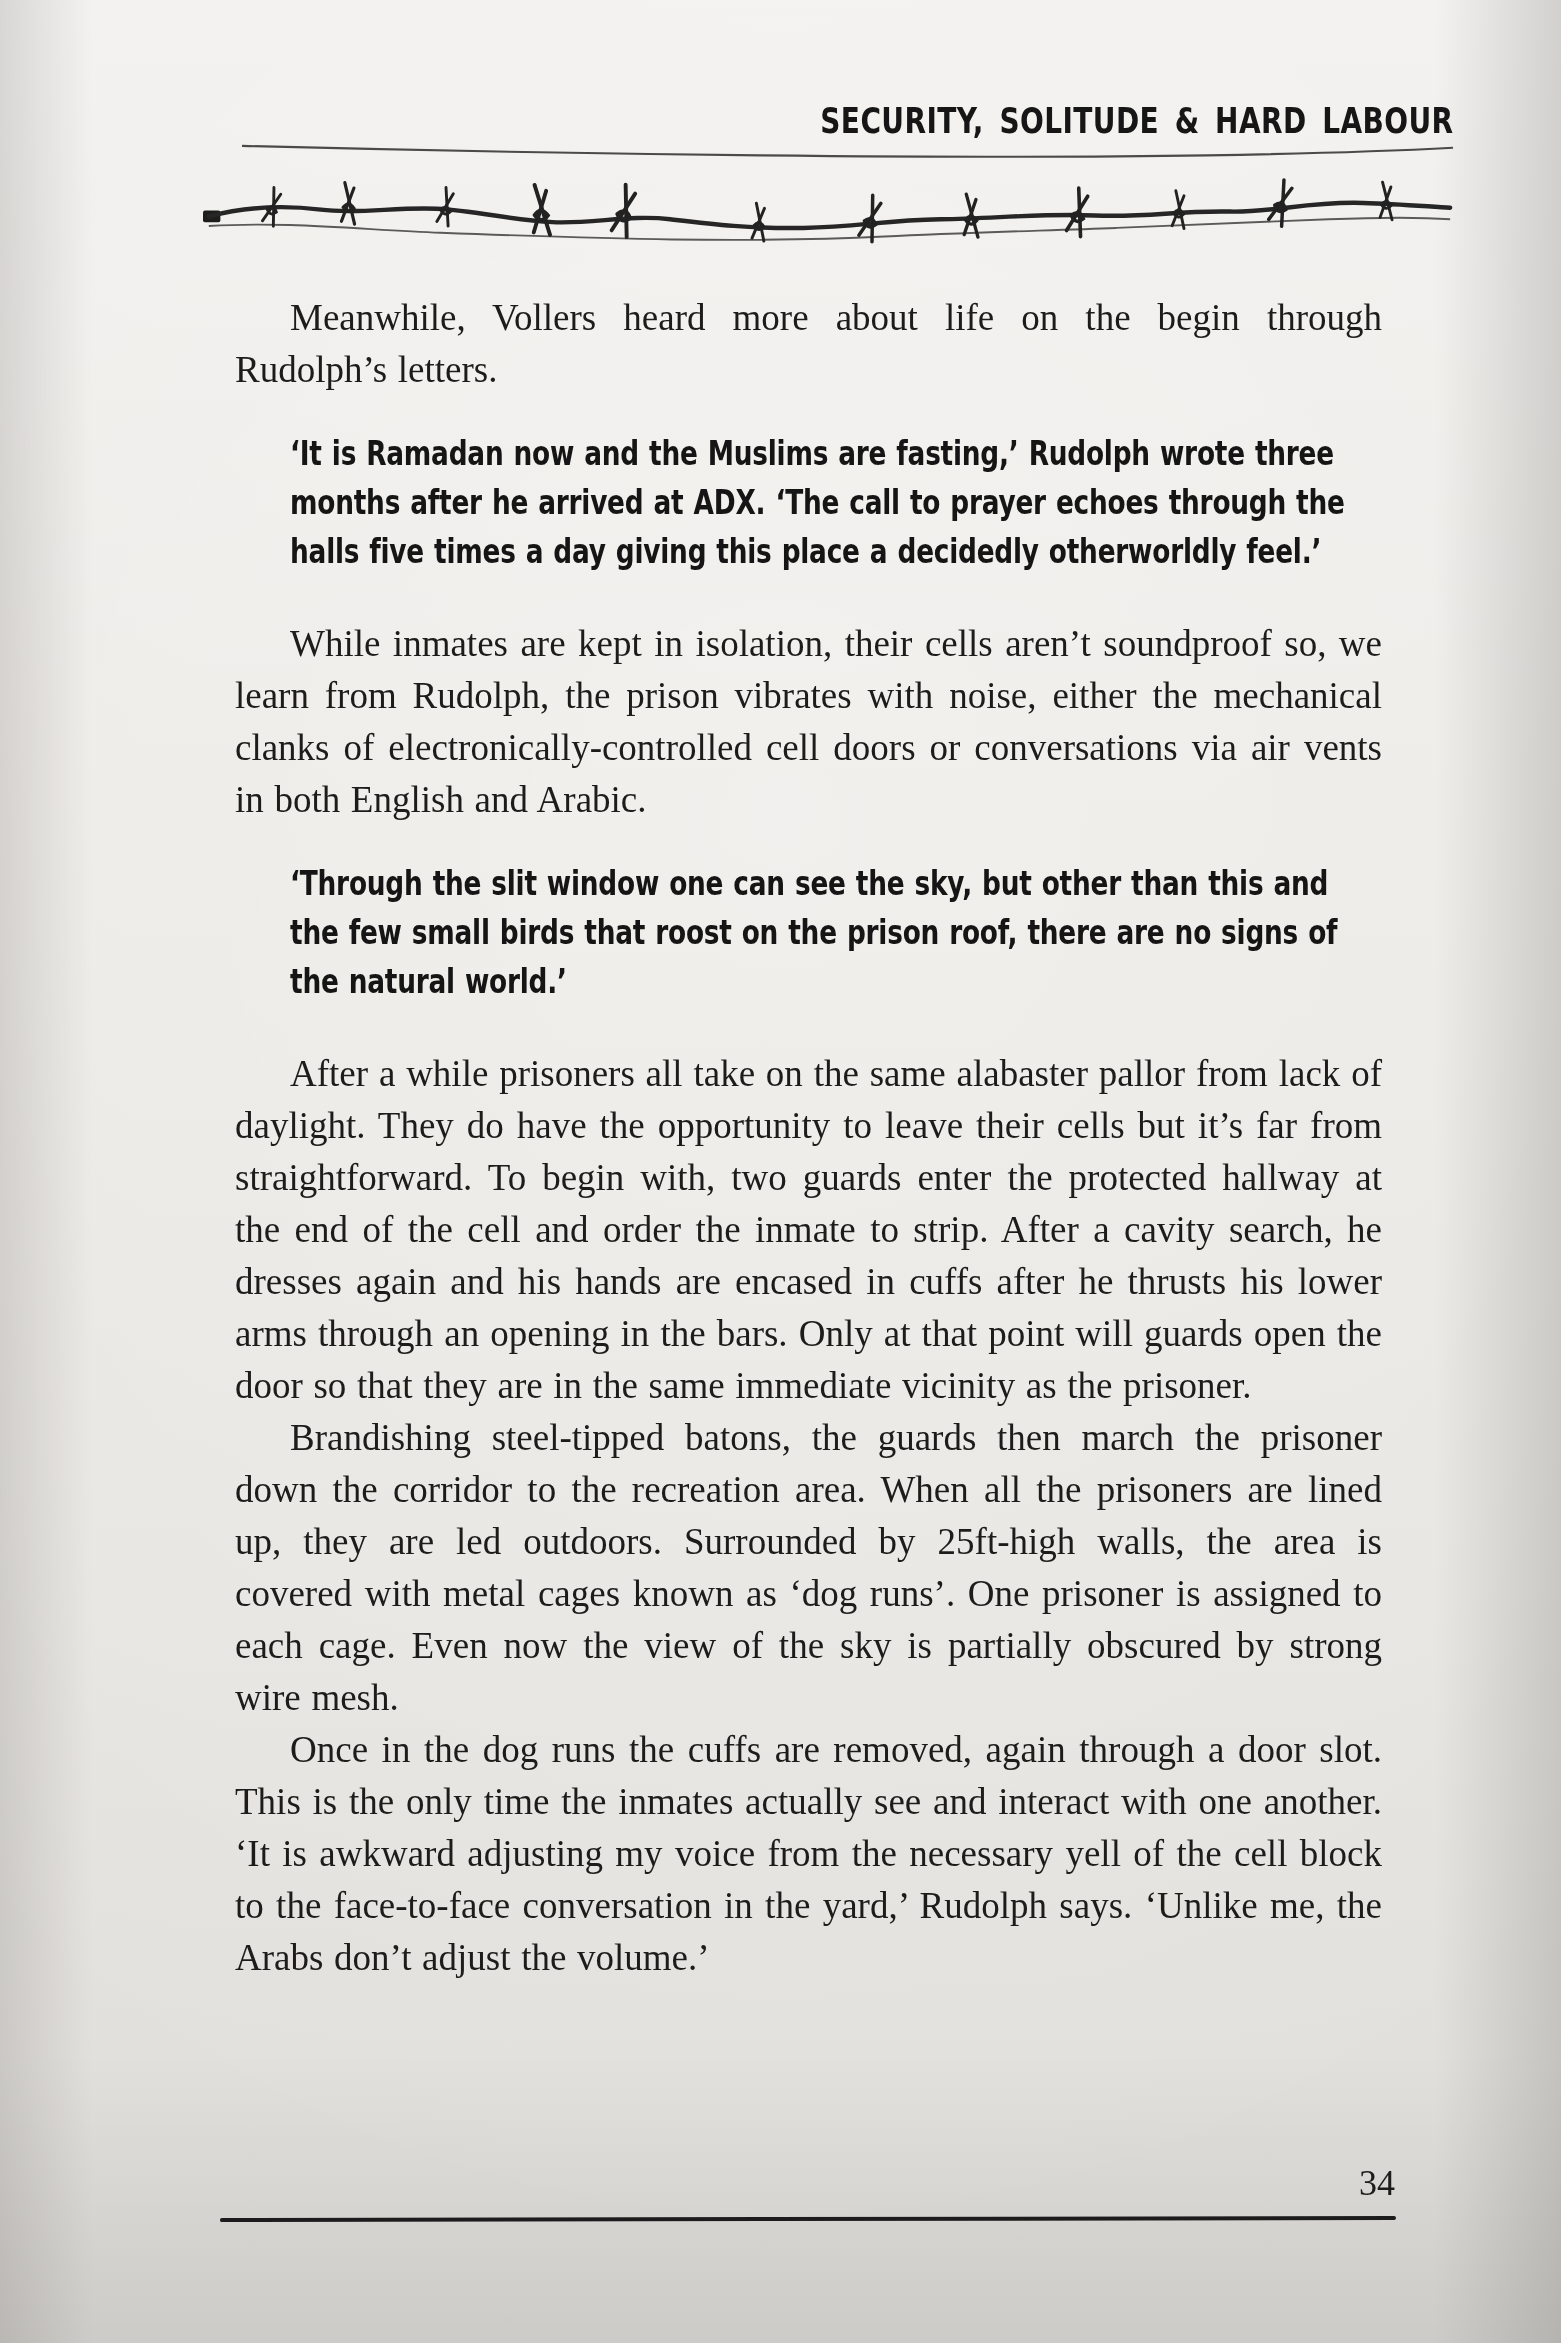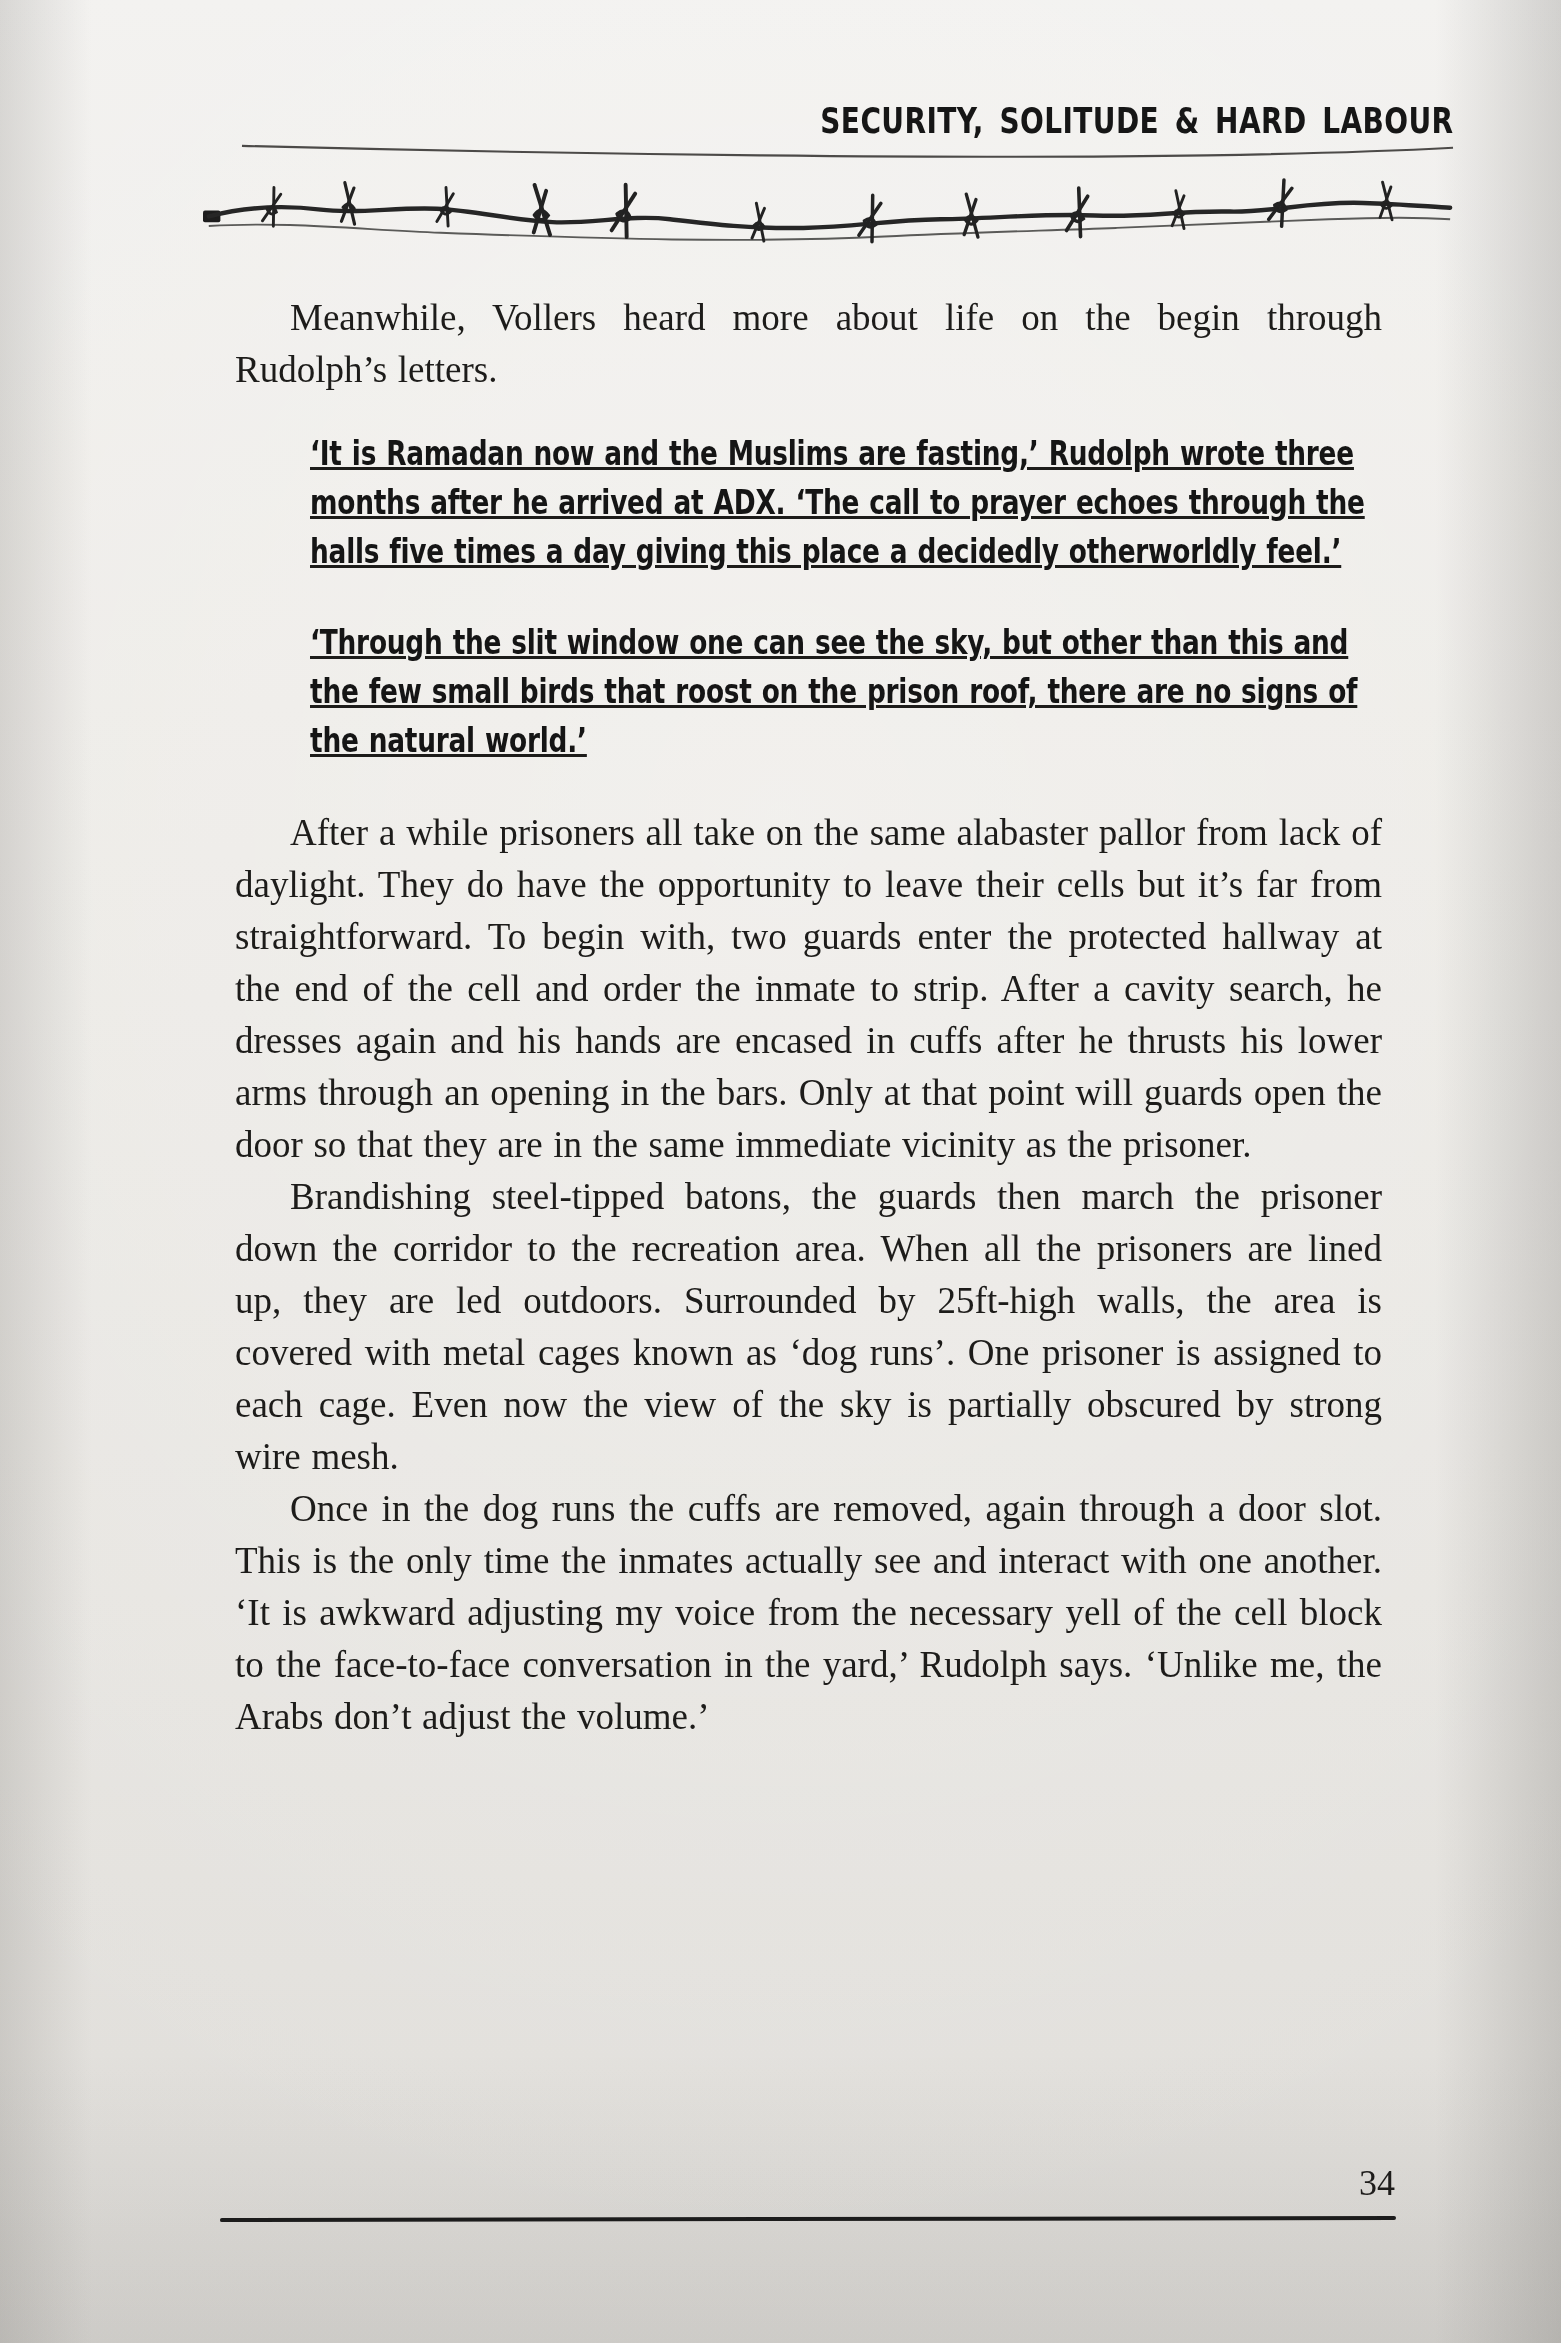--- a/index.html
+++ b/index.html
@@ -49,24 +49,23 @@
   
   .text-column{
     position:absolute;left:235px;top:292px;width:1147px;
     font-size:37px;line-height:52px;
     text-align:justify;
     color:#1d1c1a;
     word-spacing:1.4px;
   }
   .text-column p.body{margin:0;text-indent:55px;}
   .quote{
-    margin:33px 0 42px 75px;
+    margin:33px 0 42px 55px;
     width:1091px;
     text-align:left;
-    text-decoration:underline;
   }
   .quote .squeeze{
     width:1364px;
     transform:scaleX(.80);transform-origin:0 0;
     font-family:"DejaVu Sans", sans-serif;
     font-weight:700;
     font-size:33px;line-height:49px;
     letter-spacing:-0.3px;
     color:#151515;
     text-align:left;
@@ -124,20 +123,21 @@
     <use href="#barb" xlink:href="#barb" transform="translate(1227,31) rotate(-7)"></use>
   </svg>
 
   <main class="text-column">
     <p class="body">Meanwhile, Vollers heard more about life on the begin through Rudolph’s letters.</p>
 
     <div class="quote">
       <div class="squeeze">‘It is Ramadan now and the Muslims are fasting,’ Rudolph wrote three months after he arrived at ADX. ‘The call to prayer echoes through the halls five times a day giving this place a decidedly otherworldly feel.’</div>
     </div>
 
+    <p class="body">While inmates are kept in isolation, their cells aren’t soundproof so, we learn from Rudolph, the prison vibrates with noise, either the mechanical clanks of electronically-controlled cell doors or conversations via air vents in both English and Arabic.</p>
 
     <div class="quote">
       <div class="squeeze">‘Through the slit window one can see the sky, but other than this and the few small birds that roost on the prison roof, there are no signs of the natural world.’</div>
     </div>
 
     <p class="body">After a while prisoners all take on the same alabaster pallor from lack of daylight. They do have the opportunity to leave their cells but it’s far from straightforward. To begin with, two guards enter the protected hallway at the end of the cell and order the inmate to strip. After a cavity search, he dresses again and his hands are encased in cuffs after he thrusts his lower arms through an opening in the bars. Only at that point will guards open the door so that they are in the same immediate vicinity as the prisoner.</p>
 
     <p class="body">Brandishing steel-tipped batons, the guards then march the prisoner down the corridor to the recreation area. When all the prisoners are lined up, they are led outdoors. Surrounded by 25ft-high walls, the area is covered with metal cages known as ‘dog runs’. One prisoner is assigned to each cage. Even now the view of the sky is partially obscured by strong wire mesh.</p>
 
     <p class="body">Once in the dog runs the cuffs are removed, again through a door slot. This is the only time the inmates actually see and interact with one another. ‘It is awkward adjusting my voice from the necessary yell of the cell block to the face-to-face conversation in the yard,’ Rudolph says. ‘Unlike me, the Arabs don’t adjust the volume.’</p>

